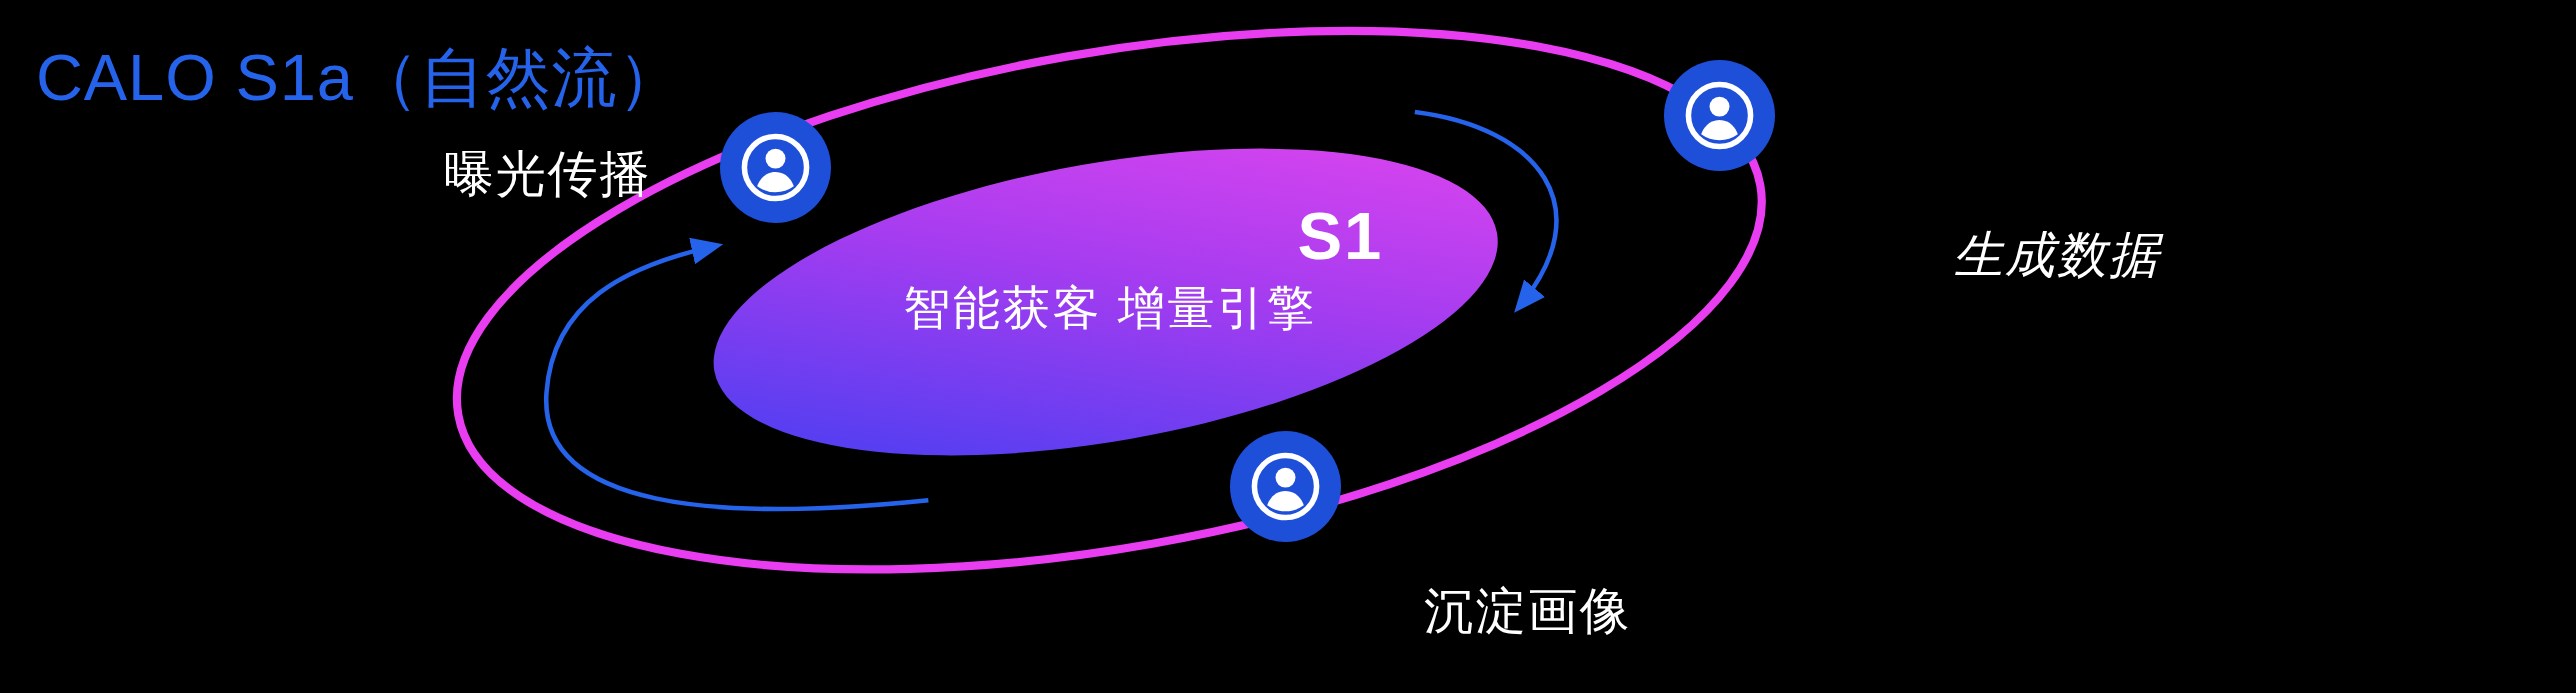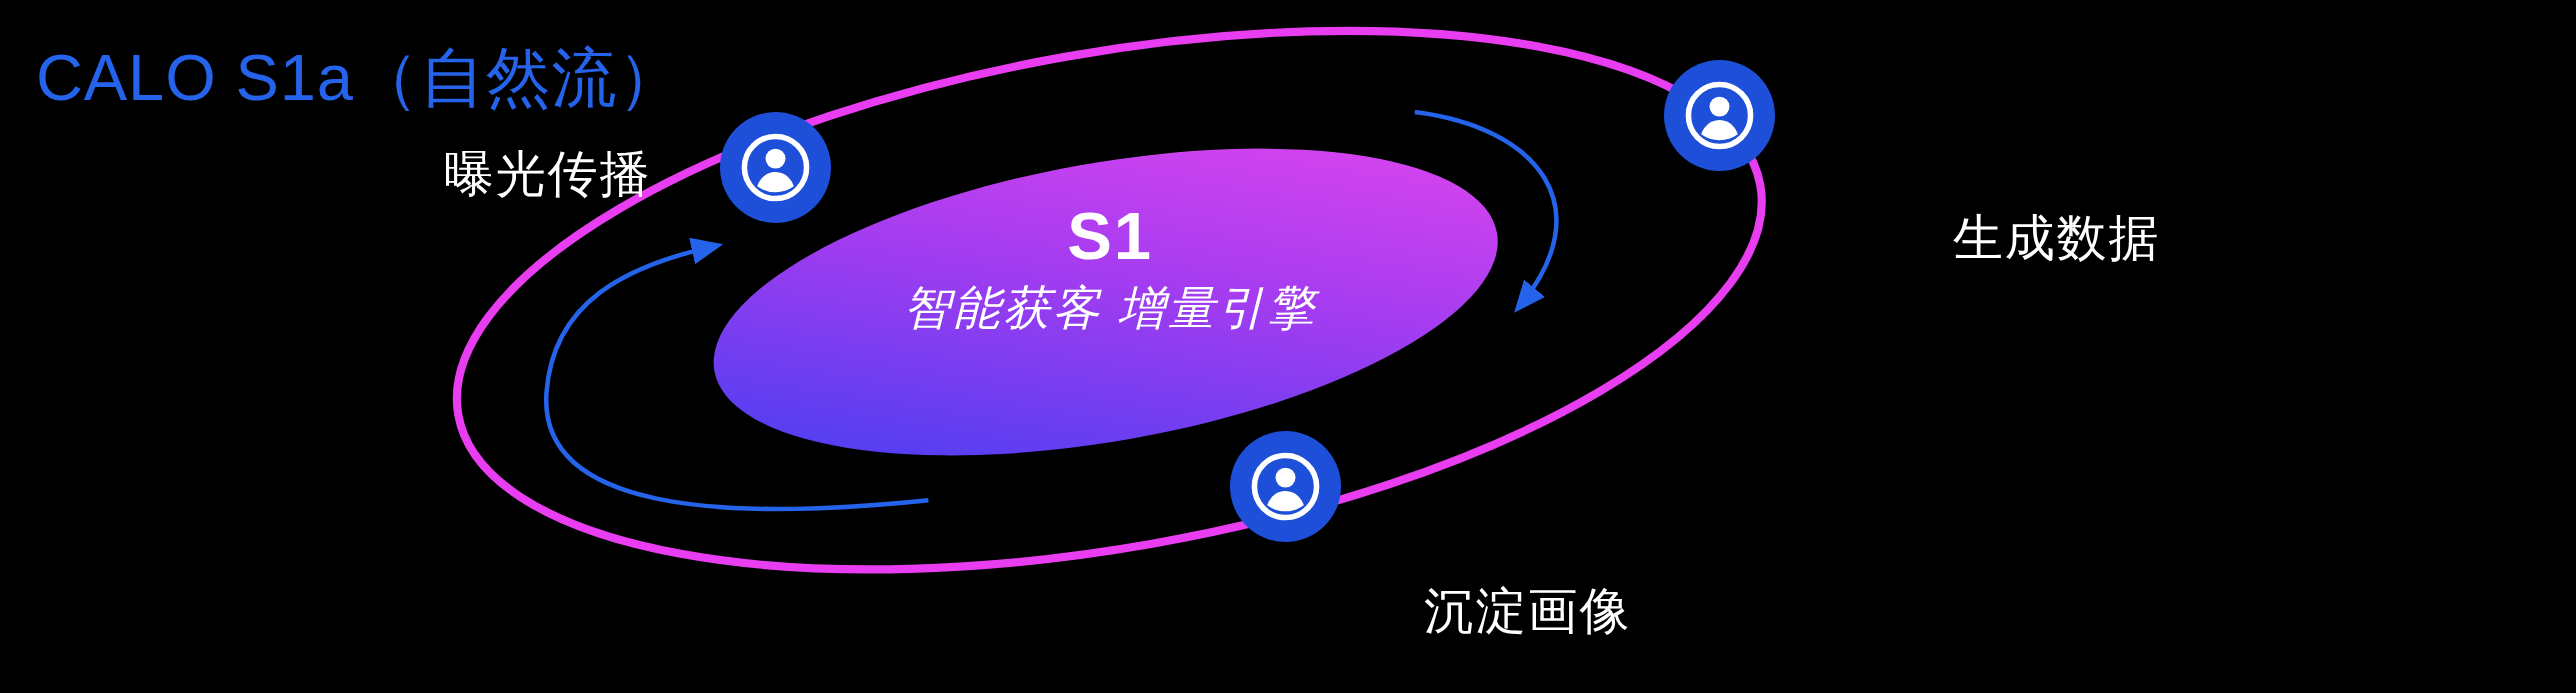--- a/index.html
+++ b/index.html
@@ -43,40 +43,39 @@
   .user-badge {
     position: absolute;
     width: 111px;
     height: 111px;
   }
   .core-title {
     position: absolute;
     left: 837px;
     top: 202px;
     width: 546px;
-    text-align: center;
+    text-align: right;
     color: #ffffff;
     font-size: 67px;
     font-weight: 600;
     line-height: 1;
     letter-spacing: 1.8px;
   }
   .core-subtitle {
     position: absolute;
     left: 837px;
     top: 284px;
     width: 546px;
     text-align: center;
     color: #ffffff;
     font-size: 47px;
     font-weight: 500;
     line-height: 1;
     letter-spacing: 2.7px;
     white-space: nowrap;
-    font-style: italic;
   }
 </style>
 </head>
 <body>
 
 <div class="stage">
 
   <svg class="diagram-svg" viewBox="0 0 2833 763">
     <defs>
       <linearGradient id="coreGrad" x1="0" y1="1" x2="1" y2="0">
@@ -105,21 +104,21 @@
   <div class="node-sublabel" style="left:444px; top:147px;">曝光传播</div>
   <div class="user-badge" style="left:720px; top:112px;">
     <svg viewBox="0 0 100 100" width="111" height="111">
       <circle cx="50" cy="50" r="50" fill="#1d4fd8"></circle>
       <circle cx="50" cy="50" r="28" fill="none" stroke="#ffffff" stroke-width="5"></circle>
       <circle cx="50" cy="42" r="9" fill="#ffffff"></circle>
       <path d="M50 54 c-10 0 -15 8 -16.5 13 a28 28 0 0 0 33 0 c-1.5 -5 -6.5 -13 -16.5 -13 z" fill="#ffffff"></path>
     </svg>
   </div>
 
-  <div class="node-sublabel" style="left:1953px; top:211px;">生成数据</div>
+  <div class="node-sublabel" style="left:1953px; top:228px;font-style:italic;">生成数据</div>
   <div class="user-badge" style="left:1664px; top:60px;">
     <svg viewBox="0 0 100 100" width="111" height="111">
       <circle cx="50" cy="50" r="50" fill="#1d4fd8"></circle>
       <circle cx="50" cy="50" r="28" fill="none" stroke="#ffffff" stroke-width="5"></circle>
       <circle cx="50" cy="42" r="9" fill="#ffffff"></circle>
       <path d="M50 54 c-10 0 -15 8 -16.5 13 a28 28 0 0 0 33 0 c-1.5 -5 -6.5 -13 -16.5 -13 z" fill="#ffffff"></path>
     </svg>
   </div>
 
   <div class="node-sublabel" style="left:1424px; top:584px;text-align:right;">沉淀画像</div>

